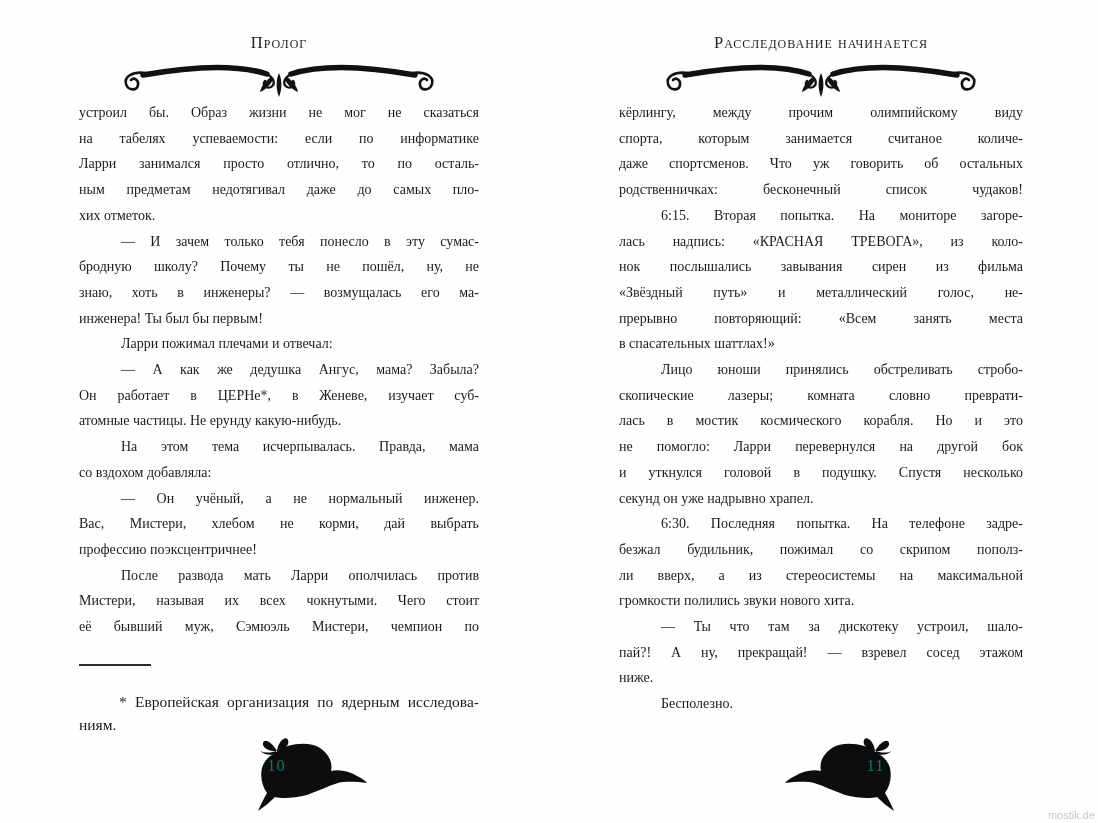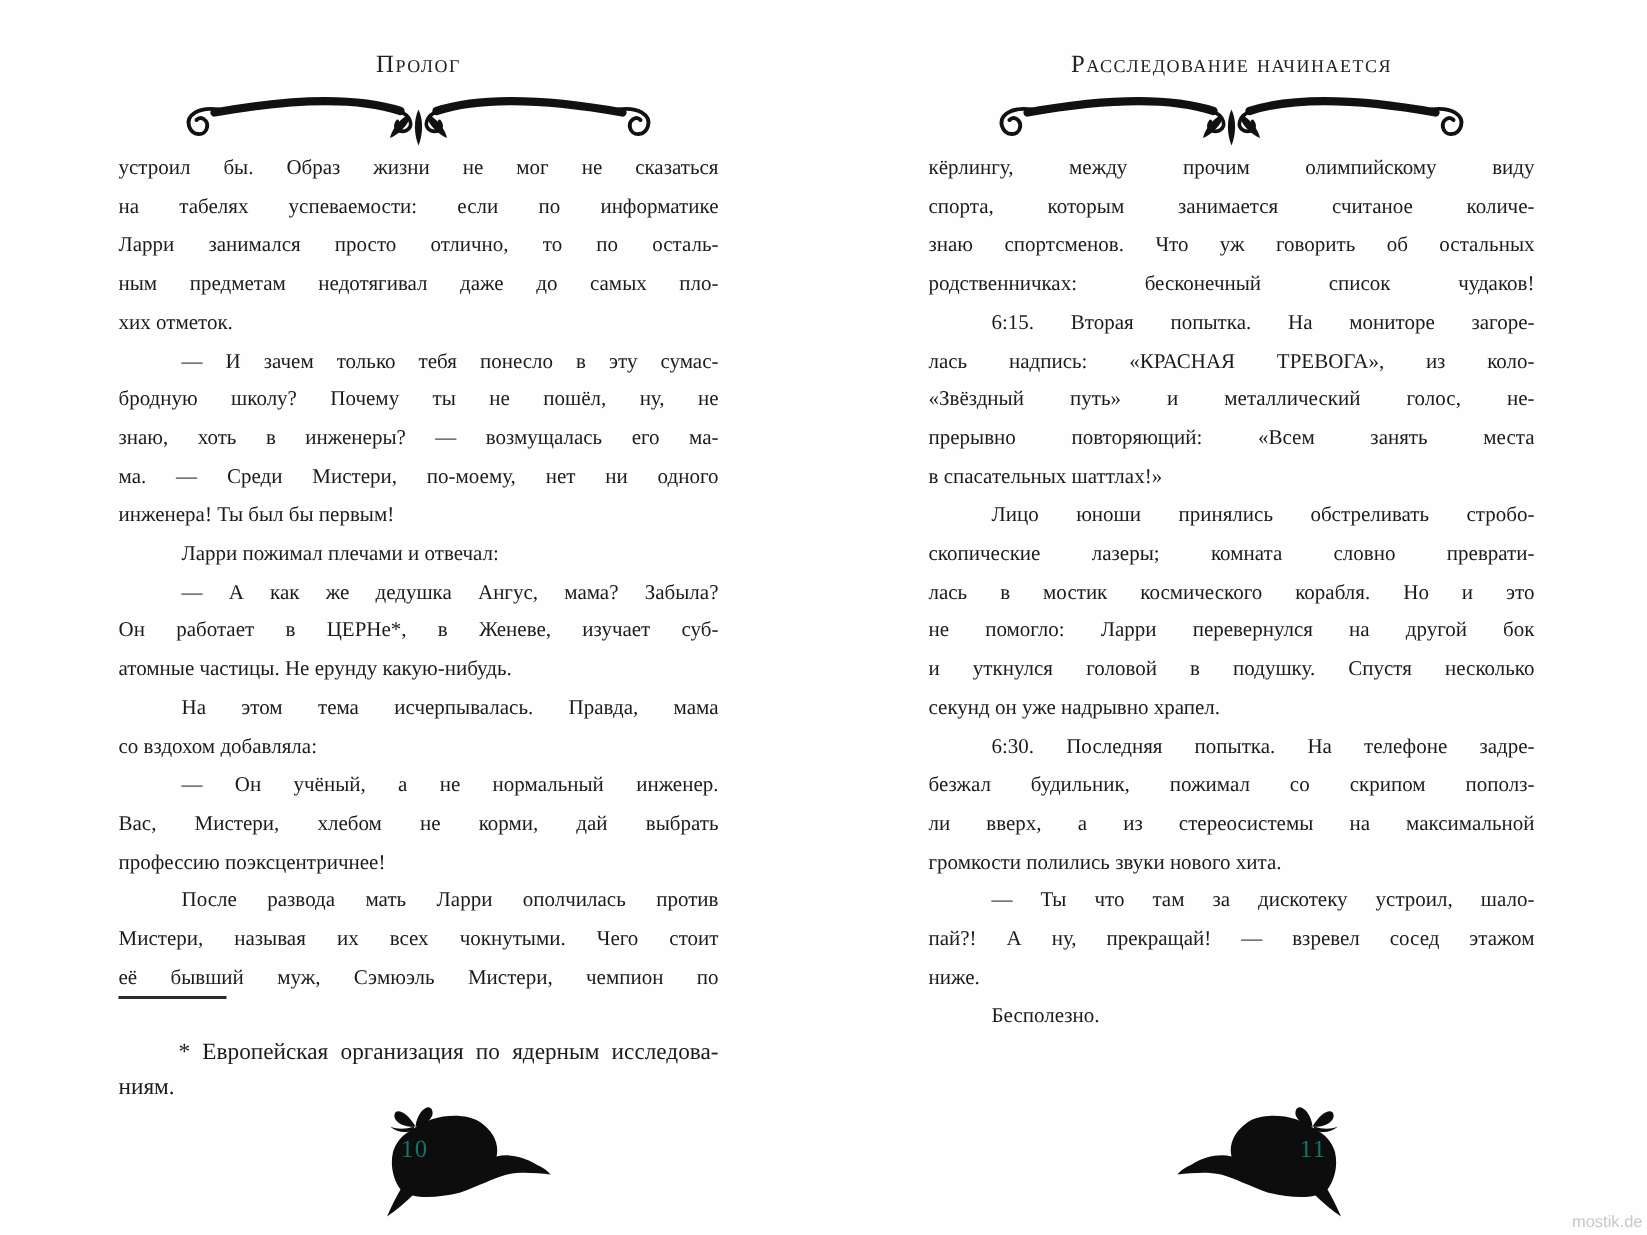--- a/index.html
+++ b/index.html
@@ -73,21 +73,20 @@
 
   <div class="page-body">
       <div class="line">устроил бы. Образ жизни не мог не сказаться</div>
       <div class="line">на табелях успеваемости: если по информатике</div>
       <div class="line">Ларри занимался просто отлично, то по осталь-</div>
       <div class="line">ным предметам недотягивал даже до самых пло-</div>
       <div class="line para-end">хих отметок.</div>
       <div class="line indent">— И зачем только тебя понесло в эту сумас-</div>
       <div class="line">бродную школу? Почему ты не пошёл, ну, не</div>
       <div class="line">знаю, хоть в инженеры? — возмущалась его ма-</div>
-      <div class="line">ма. — Среди Мистери, по-моему, нет ни одного</div>
       <div class="line para-end">инженера! Ты был бы первым!</div>
       <div class="line indent para-end">Ларри пожимал плечами и отвечал:</div>
       <div class="line indent">— А как же дедушка Ангус, мама? Забыла?</div>
       <div class="line">Он работает в ЦЕРНе*, в Женеве, изучает суб-</div>
       <div class="line para-end">атомные частицы. Не ерунду какую-нибудь.</div>
       <div class="line indent">На этом тема исчерпывалась. Правда, мама</div>
       <div class="line para-end">со вздохом добавляла:</div>
       <div class="line indent">— Он учёный, а не нормальный инженер.</div>
       <div class="line">Вас, Мистери, хлебом не корми, дай выбрать</div>
       <div class="line para-end">профессию поэксцентричнее!</div>
@@ -133,24 +132,25 @@
     <g fill="#111">
       <path d="M 160 15 C 156.8 22 156.8 31 160 39 C 163.2 31 163.2 22 160 15 Z"></path>
       <path d="M 152 19 C 146 23 142 29 141 34 C 147 31.5 151.5 26.5 153.5 22.5 Z"></path>
       <path d="M 168 19 C 174 23 178 29 179 34 C 173 31.5 168.5 26.5 166.5 22.5 Z"></path>
     </g>
   </svg>
 
   <div class="page-body">
       <div class="line">кёрлингу, между прочим олимпийскому виду</div>
       <div class="line">спорта, которым занимается считаное количе-</div>
-      <div class="line">знаю спортсменов. Что уж говорить об остальных</div>
+      <div class="line">даже спортсменов. Что уж говорить об остальных</div>
       <div class="line">родственничках: бесконечный список чудаков!</div>
       <div class="line indent">6:15. Вторая попытка. На мониторе загоре-</div>
       <div class="line">лась надпись: «КРАСНАЯ ТРЕВОГА», из коло-</div>
+      <div class="line">нок послышались завывания сирен из фильма</div>
       <div class="line">«Звёздный путь» и металлический голос, не-</div>
       <div class="line">прерывно повторяющий: «Всем занять места</div>
       <div class="line para-end">в спасательных шаттлах!»</div>
       <div class="line indent">Лицо юноши принялись обстреливать стробо-</div>
       <div class="line">скопические лазеры; комната словно преврати-</div>
       <div class="line">лась в мостик космического корабля. Но и это</div>
       <div class="line">не помогло: Ларри перевернулся на другой бок</div>
       <div class="line">и уткнулся головой в подушку. Спустя несколько</div>
       <div class="line para-end">секунд он уже надрывно храпел.</div>
       <div class="line indent">6:30. Последняя попытка. На телефоне задре-</div>

